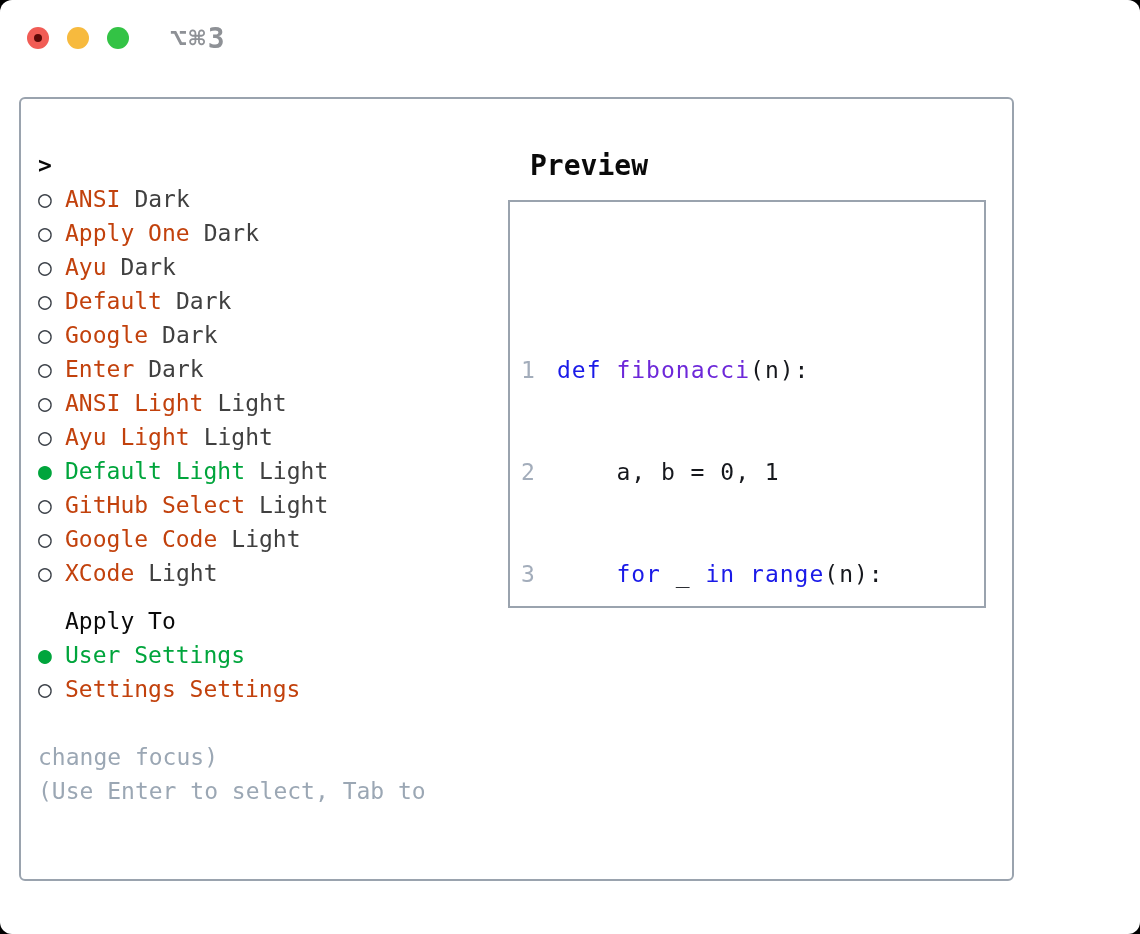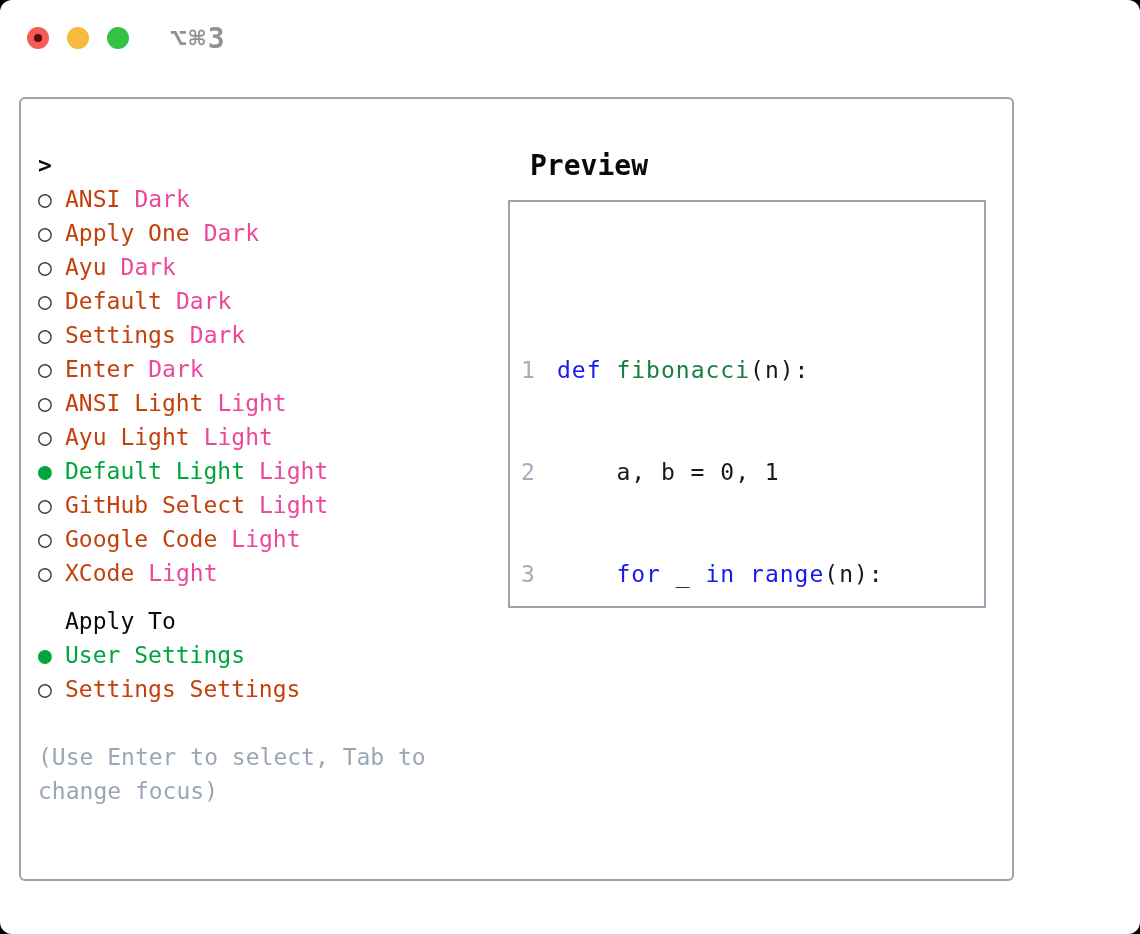--- a/index.html
+++ b/index.html
@@ -22,38 +22,38 @@
   
   .panel { position:absolute; left:19px; top:97px; width:995px; height:784px;
            border:2px solid #9aa3ae; border-radius:6px; background:#fff; }
 
   
   .left-col { position:absolute; left:38px; top:148px; font-size:23px; line-height:34px; }
   .row { display:flex; white-space:pre; }
   .marker { display:inline-block; width:27px; color:#41464d; }
   .row.header .marker, .row.header .label { color:#0a0a0a; font-weight:bold; }
   .label { color:#c2410c; }
-  .variant { color:#ec4899; margin-left:14px; }
+  .variant { color:#404040; margin-left:14px; }
   .row.selected .marker, .row.selected .label { color:#00a53c; }
   .apply-header { margin-top:14px; }
   .apply-header .label { color:#0a0a0a; }
   .help { margin-top:34px; color:#9ba7b4; }
 
   
   .preview-title { position:absolute; left:530px; top:149px; font-size:28px; line-height:34px;
                    font-weight:bold; color:#0a0a0a; }
   .preview-box { position:absolute; left:508px; top:200px; width:478px; height:408px;
                  border:2px solid #9aa3ae; background:#fff; overflow:hidden; }
   .code-pre { padding:49px 0 0 11px; font-size:23px; line-height:34px; white-space:pre;
               letter-spacing:1px; }
   .cl { display:flex; }
   .num { display:inline-block; width:36px; color:#a3adbb; }
   .code { white-space:pre; }
   .kw    { color:#1a1ae8; }
-  .fn    { color:#15803d; }
+  .fn    { color:#6d28d9; }
   .plain { color:#16181d; }
 </style>
 </head>
 <body>
 
 <div class="window">
 
   <div class="titlebar">
     <div class="lights">
       <button class="light red">
@@ -79,21 +79,21 @@
     <div class="row">
       <span class="marker">○</span><span class="label">Apply One</span><span class="variant">Dark</span>
     </div>
     <div class="row">
       <span class="marker">○</span><span class="label">Ayu</span><span class="variant">Dark</span>
     </div>
     <div class="row">
       <span class="marker">○</span><span class="label">Default</span><span class="variant">Dark</span>
     </div>
     <div class="row">
-      <span class="marker">○</span><span class="label">Settings</span><span class="variant">Dark</span>
+      <span class="marker">○</span><span class="label">Google</span><span class="variant">Dark</span>
     </div>
     <div class="row">
       <span class="marker">○</span><span class="label">Enter</span><span class="variant">Dark</span>
     </div>
     <div class="row">
       <span class="marker">○</span><span class="label">ANSI Light</span><span class="variant">Light</span>
     </div>
     <div class="row">
       <span class="marker">○</span><span class="label">Ayu Light</span><span class="variant">Light</span>
     </div>
@@ -114,22 +114,22 @@
       <span class="marker"> </span><span class="label">Apply To</span>
     </div>
     <div class="row selected">
       <span class="marker">●</span><span class="label">User Settings</span>
     </div>
     <div class="row">
       <span class="marker">○</span><span class="label">Settings Settings</span>
     </div>
 
     <div class="help">
+      <div>change focus)</div>
       <div>(Use Enter to select, Tab to</div>
-      <div>change focus)</div>
     </div>
   </div>
 
   <div class="preview-title">Preview</div>
 
   <div class="preview-box">
     <div class="code-pre">
 
       <div class="cl">
         <span class="num">1</span><span class="code"><span class="kw">def</span><span class="plain"> </span><span class="fn">fibonacci</span><span class="plain">(n):</span></span>

